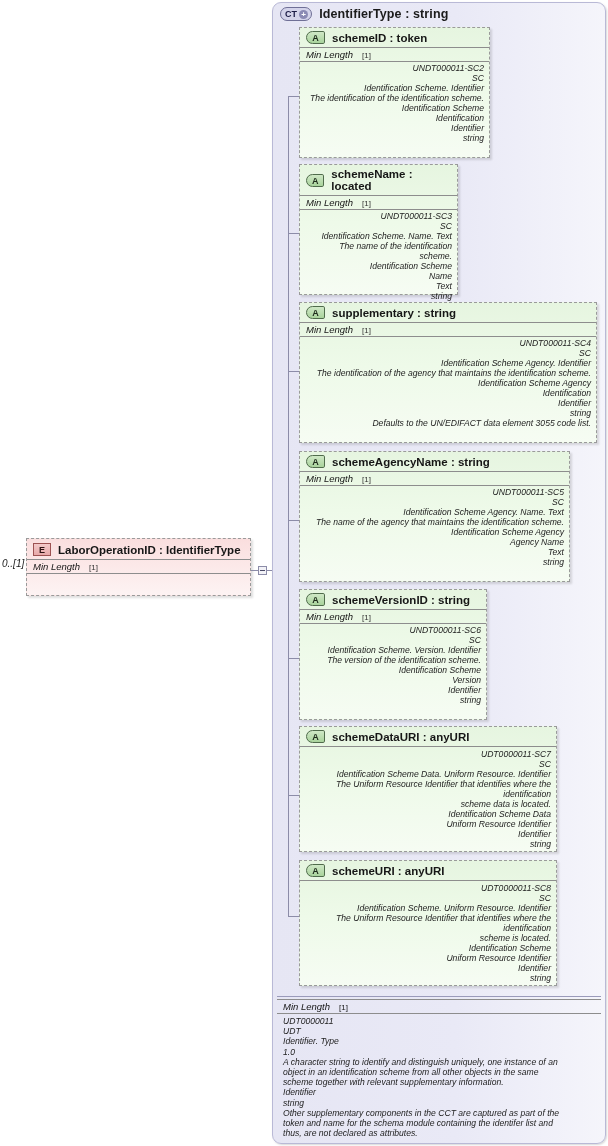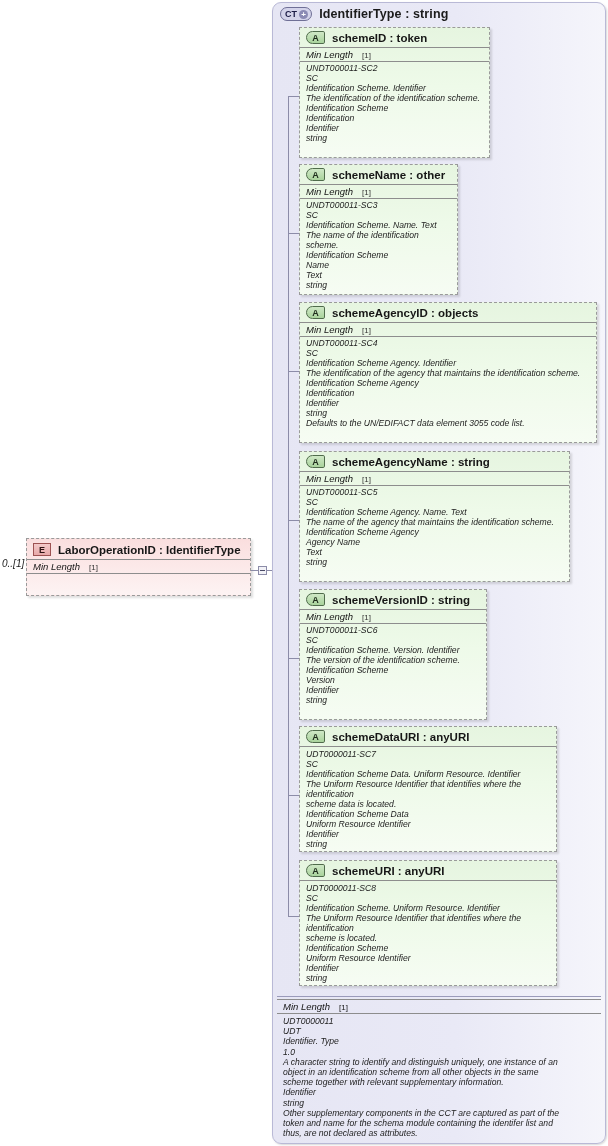--- a/index.html
+++ b/index.html
@@ -83,20 +83,21 @@
     font-size: 9.5px; font-style: italic; color: #151515;
     display: flex; align-items: baseline; gap: 9px;
     white-space: nowrap;
   }
   .facet-row .facet-card { font-style: normal; font-size: 8px; color: #333; }
   .doc-block {
     padding: 1px 5px 3px 6px;
     font-size: 8.6px; font-style: italic; color: #1d1d1d;
     line-height: 10.05px;
     white-space: pre-wrap;
+    text-align: right;
   }
 
   
   .elem-box {
     border: 1px dashed #9a9a9a;
     background: #fbe4e4;
     box-shadow: 2px 2px 2px rgba(0,0,0,0.13);
   }
   .elem-inner {
     background: linear-gradient(to bottom,#fadede 0%, #fce9e9 50%, #fdf3f3 100%);
@@ -224,42 +225,42 @@
 Identification
 Identifier
 string</div>
     </div>
   </div>
 
   <div class="node attr-box" style="left:299px; top:164px; width:159px; height:131px;">
     <div class="attr-inner">
       <div class="attr-header">
         <span class="a-badge">A</span>
-        <span>schemeName : other</span>
+        <span>schemeName : located</span>
       </div>
       <div class="facet-row">
         <span>Min Length</span>
         <span class="facet-card">[1]</span>
       </div>
       <div class="doc-block">UNDT000011-SC3
 SC
 Identification Scheme. Name. Text
 The name of the identification scheme.
 Identification Scheme
 Name
 Text
 string</div>
     </div>
   </div>
 
   <div class="node attr-box" style="left:299px; top:302px; width:298px; height:141px;">
     <div class="attr-inner">
       <div class="attr-header">
         <span class="a-badge">A</span>
-        <span>schemeAgencyID : objects</span>
+        <span>supplementary : string</span>
       </div>
       <div class="facet-row">
         <span>Min Length</span>
         <span class="facet-card">[1]</span>
       </div>
       <div class="doc-block">UNDT000011-SC4
 SC
 Identification Scheme Agency. Identifier
 The identification of the agency that maintains the identification scheme.
 Identification Scheme Agency

